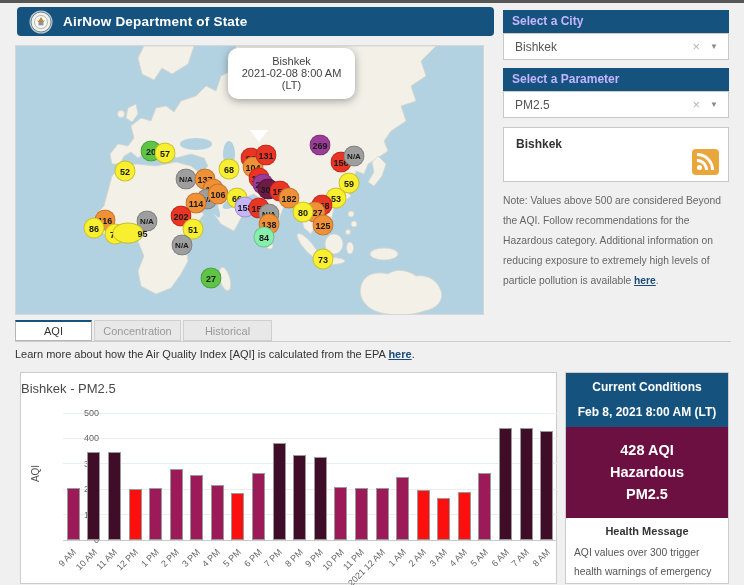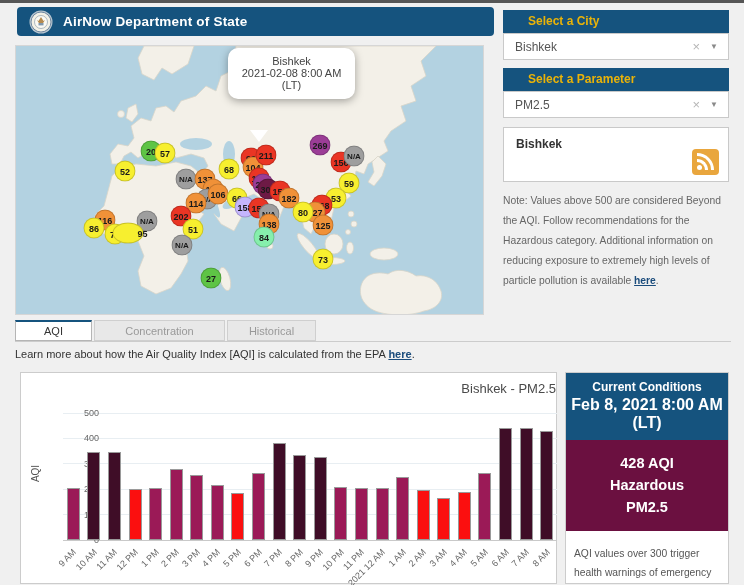--- a/index.html
+++ b/index.html
@@ -9,22 +9,22 @@
 
   #topbar { left:0; top:0; width:744px; height:3px; background:#565656; }
 
   
   #header { left:17px; top:7px; width:477px; height:29px; background:#15537e; border-radius:4px;
             display:flex; align-items:center; color:#fff; }
   #seal { width:24px; height:24px; margin-left:12px; }
   #header-title { margin-left:10px; font-size:13.5px; font-weight:bold; letter-spacing:.2px; }
 
   
-  .side-head { left:503px; width:226px; height:38px; background:#15537e; color:#eab308;
-               font-size:12px; font-weight:bold; line-height:23px; padding-left:25px; }
+  .side-head { left:503px; width:226px; height:38px; background:#15537e; color:#c4b5fd;
+               font-size:12px; font-weight:bold; line-height:23px; padding-left:9px; }
   .side-select { left:503px; width:226px; height:27px; background:#fff; border:1px solid #c9c9c9;
                  font-size:12px; color:#555; display:flex; align-items:center; }
   .side-select .val { margin-left:11px; flex:1; }
   .sel-x { color:#b5b5b5; font-size:13px; line-height:1; cursor:pointer; margin-right:10px; }
   .sel-arrow { color:#8a8a8a; font-size:8px; margin-right:10px; }
   #feed-box { left:503px; top:127px; width:226px; height:55px; background:#fff; border:1px solid #c9c9c9; }
   #feed-city { position:absolute; left:12px; top:9px; font-size:12px; font-weight:bold; color:#333; }
   #rss-icon { position:absolute; right:9px; bottom:6px; width:27px; height:26px; background:#e9a63d;
               border-radius:4px; cursor:pointer; }
   #rss-icon .dot { position:absolute; left:5px; bottom:5px; width:5px; height:5px; background:#fff; border-radius:50%; }
@@ -55,36 +55,36 @@
   
   #tabs { left:15px; top:320px; display:flex; gap:2px; }
   .tab { height:21px; font-size:11px; display:flex; align-items:center; justify-content:center; cursor:pointer; }
   .tab.active { background:#fff; color:#333; border:1px solid #b5b5b5; border-top:2px solid #15537e; }
   .tab.inactive { background:#e8e8e8; color:#999; border:1px solid #cfcfcf; }
   #tabs-rule { left:15px; top:341px; width:716px; height:1px; background:#cccccc; }
   #learn { left:15px; top:348px; font-size:11px; color:#333; }
 
   
   #chart-panel { left:20px; top:372px; width:537px; height:212px; background:#fff; border:1px solid #ccc; }
-  #chart-title { position:absolute; left:0; top:8px; width:100%; text-align:right; font-size:13px; color:#4a4a4a; }
+  #chart-title { position:absolute; left:0; top:8px; width:100%; text-align:left; font-size:13px; color:#4a4a4a; }
   #plot { position:absolute; left:42px; top:40px; width:494px; height:127px; }
   .gridline { position:absolute; left:0; width:100%; height:1px; background:#e8eef2; }
   #axis-x { position:absolute; left:0; bottom:-1px; width:100%; height:1px; background:#c9c9c9; }
   .ytick { position:absolute; right:458px; width:34px; text-align:right; font-size:9px; color:#666; }
   .bar { position:absolute; bottom:0; width:13px; border:1px solid #9a9a9a; cursor:pointer; }
   .xlab { position:absolute; width:90px; text-align:right; font-size:9px; color:#666; white-space:nowrap;
           transform:rotate(-45deg); transform-origin:100% 0; }
   #ylab { position:absolute; left:6px; top:95px; font-size:10px; color:#555; transform:rotate(-90deg); }
 
   
   #cc { left:565px; top:372px; width:164px; height:212px; background:#fff; border:1px solid #ccc; }
   #cc-head { background:#15537e; color:#fff; text-align:center; padding:7px 4px 8px 4px; }
   #cc-head .l1 { font-size:12px; font-weight:bold; }
   #cc-head .l2 { font-size:10.5px; font-weight:bold; margin-top:3px; }
-  #cc-head .l3 { font-size:16px; font-weight:bold; margin-top:2px; }
+  #cc-head .l3 { font-size:12px; font-weight:bold; margin-top:11px; }
   #cc-aqi { background:#6b1040; color:#fff; text-align:center; padding:12px 4px 13px 4px; }
   #cc-aqi div { font-size:14.5px; font-weight:bold; line-height:22px; }
   #cc-health { padding:7px 8px; }
   #cc-health .ht { text-align:center; font-size:11px; font-weight:bold; color:#333; }
   #cc-health .hb { margin-top:6px; font-size:10.3px; color:#555; line-height:19px; }
 </style>
 </head>
 <body>
 
 <div id="topbar" class="abs"></div>
@@ -181,21 +181,21 @@
       <div class="marker" style="left: 177px; top: 183px; background: rgb(247, 239, 47);">51</div>
       <div class="marker" style="left: 131px; top: 175px; background: rgb(158, 158, 158); font-size: 8px;">N/A</div>
       <div class="marker" style="left: 166px; top: 199px; background: rgb(158, 158, 158); font-size: 8px;">N/A</div>
       <div class="marker" style="left: 89px; top: 174px; background: rgb(240, 145, 56);">116</div>
       <div class="marker" style="left: 78px; top: 182px; background: rgb(247, 239, 47);">86</div>
       <div class="marker" style="left: 99px; top: 188px; background: rgb(247, 239, 47);">78</div>
       <div class="marker" style="left: 112px; top: 187px; background: rgb(247, 239, 47); padding-left: 29px;">95</div>
       <div class="marker" style="left: 213px; top: 123px; background: rgb(247, 239, 47);">68</div>
       <div class="marker" style="left: 235px; top: 112px; background: rgb(234, 53, 36);">92</div>
       <div class="marker" style="left: 237px; top: 121px; background: rgb(240, 145, 56);">104</div>
-      <div class="marker" style="left: 250px; top: 109px; background: rgb(234, 53, 36);">211</div>
+      <div class="marker" style="left: 250px; top: 109px; background: rgb(234, 53, 36);">131</div>
       <div class="marker" style="left: 243px; top: 132px; background: rgb(234, 53, 36);">160</div>
       <div class="marker" style="left: 247px; top: 138px; background: rgb(155, 61, 150);">230</div>
       <div class="marker" style="left: 252px; top: 143px; background: rgb(109, 26, 69);">307</div>
       <div class="marker" style="left: 264px; top: 145px; background: rgb(234, 53, 36);">150</div>
       <div class="marker" style="left: 273px; top: 152px; background: rgb(240, 145, 56);">182</div>
       <div class="marker" style="left: 229px; top: 161px; background: #c4b5fd;">158</div>
       <div class="marker" style="left: 243px; top: 162px; background: rgb(234, 53, 36);">157</div>
       <div class="marker" style="left: 253px; top: 168px; background: rgb(158, 158, 158); font-size: 8px;">N/A</div>
       <div class="marker" style="left: 253px; top: 178px; background: rgb(240, 145, 56);">138</div>
       <div class="marker" style="left: 248px; top: 191px; background: #86efac;">84</div>
@@ -215,21 +215,21 @@
   <div id="popup-tail"></div>
   <div id="popup">
     <div class="t1">Bishkek</div>
     <div class="t2">2021-02-08 8:00 AM</div>
     <div class="t2">(LT)</div>
   </div>
 </div>
 
 <div id="tabs" class="abs">
     <div class="tab active" style="width: 77px;">AQI</div>
-    <div class="tab inactive" style="width: 131px;">Concentration</div>
+    <div class="tab inactive" style="width: 87px;">Concentration</div>
     <div class="tab inactive" style="width: 89px;">Historical</div>
   </div>
 <div id="tabs-rule" class="abs"></div>
 <div id="learn" class="abs"><span>Learn more about how the Air Quality Index [AQI] is calculated from the EPA </span><a class="lnk">here</a><span>.</span></div>
 
 <div id="chart-panel" class="abs">
   <div id="chart-title">Bishkek - PM2.5</div>
   <div id="ylab">AQI</div>
   <div id="plot">
     <div id="axis-x"></div>
@@ -299,15 +299,16 @@
   <div id="cc-head">
     <div class="l1">Current Conditions</div>
     <div class="l3">Feb 8, 2021 8:00 AM (LT)</div>
   </div>
   <div id="cc-aqi">
     <div>428 AQI</div>
     <div>Hazardous</div>
     <div>PM2.5</div>
   </div>
   <div id="cc-health">
+    <div class="ht">Health Message</div>
     <div class="hb">AQI values over 300 trigger health warnings of emergency conditions. The entire population is even more likely to be affected by serious health effects.</div>
   </div>
 </div>
 
 </body></html>

